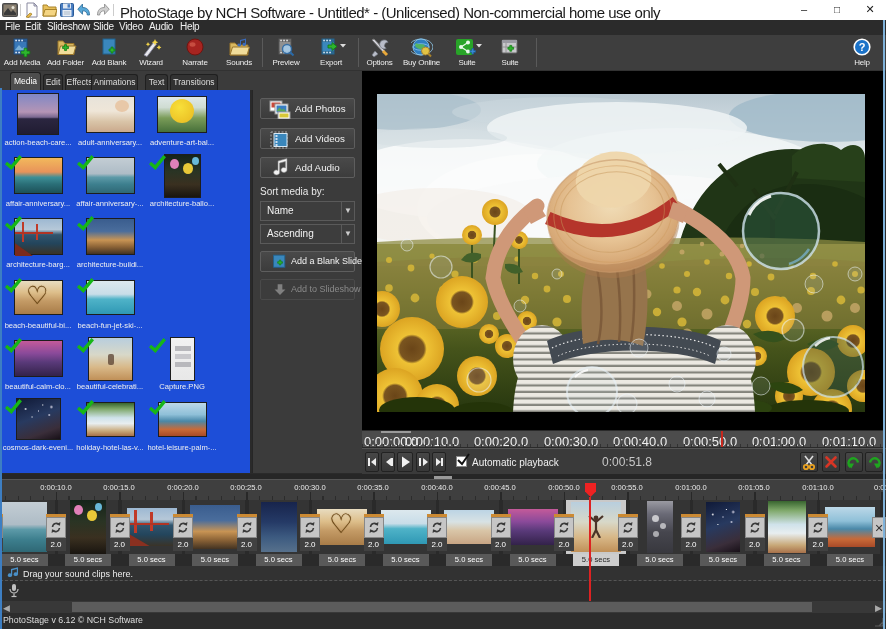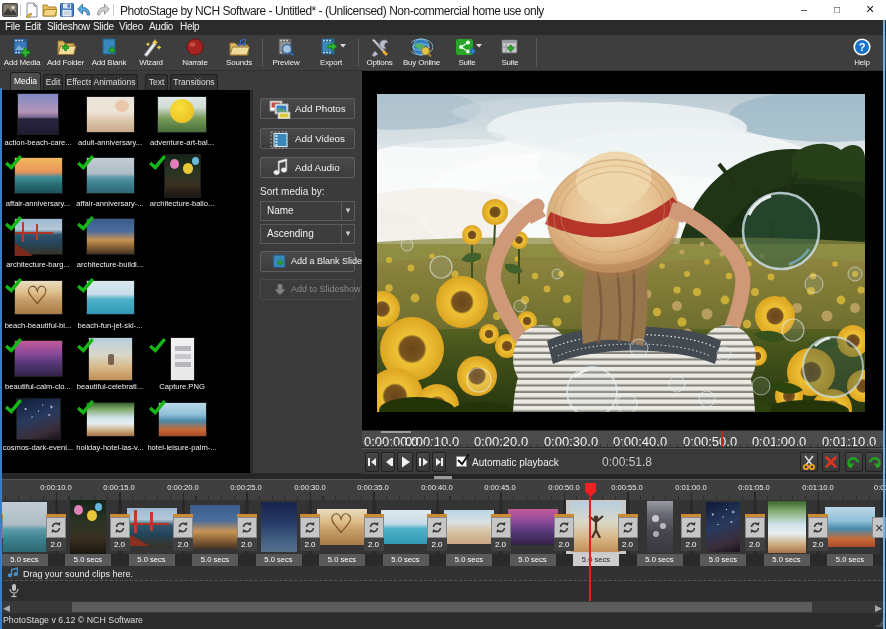--- a/index.html
+++ b/index.html
@@ -1,37 +1,37 @@
 <!DOCTYPE html>
 <html><head>
 <meta charset="utf-8">
 <style>
 *{margin:0;padding:0;box-sizing:border-box;font-family:"Liberation Sans",sans-serif;}
 html,body{width:886px;height:629px;overflow:hidden;background:#2a2a2a;}
 #root{position:absolute;left:0;top:0;width:886px;height:629px;background:#2a2a2a;}
 .abs{position:absolute;}
 
 #titlebar{left:0;top:0;width:886px;height:20px;background:#ffffff;color:#111;}
-#titletext{left:120px;top:4px;font-size:12px;letter-spacing:-0.5px;color:#1a1a1a;white-space:nowrap;}
+#titletext{left:120px;top:4px;font-size:15px;letter-spacing:-0.5px;color:#1a1a1a;white-space:nowrap;}
 .winbtn{top:0;width:30px;height:20px;font-size:11px;color:#222;text-align:center;line-height:19px;}
 
 #menubar{left:0;top:20px;width:886px;height:15px;background:#2b2b2b;}
 .menuitem{top:1px;font-size:10px;letter-spacing:-0.3px;color:#f0f0f0;white-space:nowrap;}
 
 #toolbar{left:0;top:35px;width:886px;height:36px;background:#3e3e3e;border-bottom:1px solid #323232;}
 .tbitem{top:2px;height:33px;text-align:center;}
 .tblabel{position:absolute;left:50%;transform:translateX(-50%);top:21px;font-size:8px;letter-spacing:-0.2px;color:#eee;white-space:nowrap;}
 .tbicon{position:absolute;left:50%;transform:translateX(-50%);top:1px;}
 .tbsep{top:3px;width:1px;height:29px;background:#5a5a5a;}
 
 #tabrow{left:0;top:71px;width:362px;height:19px;background:#3b3b3b;}
 .tab{position:absolute;top:3px;height:16px;background:#323232;border:1px solid #1f1f1f;border-bottom:none;border-radius:3px 3px 0 0;color:#ddd;font-size:8.5px;text-align:center;line-height:14px;white-space:nowrap;}
 .tab.active{top:1px;height:18px;background:#4d4d4d;color:#fff;line-height:17px;}
 
-#mediapanel{left:2px;top:90px;width:248px;height:383px;background:#000000;}
+#mediapanel{left:2px;top:90px;width:248px;height:383px;background:#1d4ed8;}
 #sidepanel{left:252px;top:90px;width:110px;height:383px;background:#3b3b3b;border-left:1px solid #262626;}
 #preview{left:362px;top:71px;width:522px;height:359px;background:#000;}
 
 .cell{position:absolute;width:68px;height:61px;}
 .thumb{position:absolute;border:1px solid #1d1d1d;}
 .mlabel{position:absolute;top:46px;left:-2px;width:72px;text-align:center;font-size:7.6px;color:#f0f0f0;white-space:nowrap;overflow:hidden;}
 .check{position:absolute;width:17px;height:15px;background:#17b617;clip-path:polygon(12% 45%,0% 62%,38% 100%,100% 15%,85% 0%,36% 66%);z-index:5;}
 
 .sbtn{position:absolute;left:7px;width:95px;height:21px;background:linear-gradient(#494949,#3c3c3c);border:1px solid #5e5e5e;border-radius:2px;color:#f2f2f2;font-size:9.8px;line-height:19px;padding-left:34px;white-space:nowrap;}
 .sdd{position:absolute;left:7px;width:95px;height:20px;background:#3d3d3d;border:1px solid #5a5a5a;color:#f2f2f2;font-size:10px;line-height:18px;padding-left:6px;}

